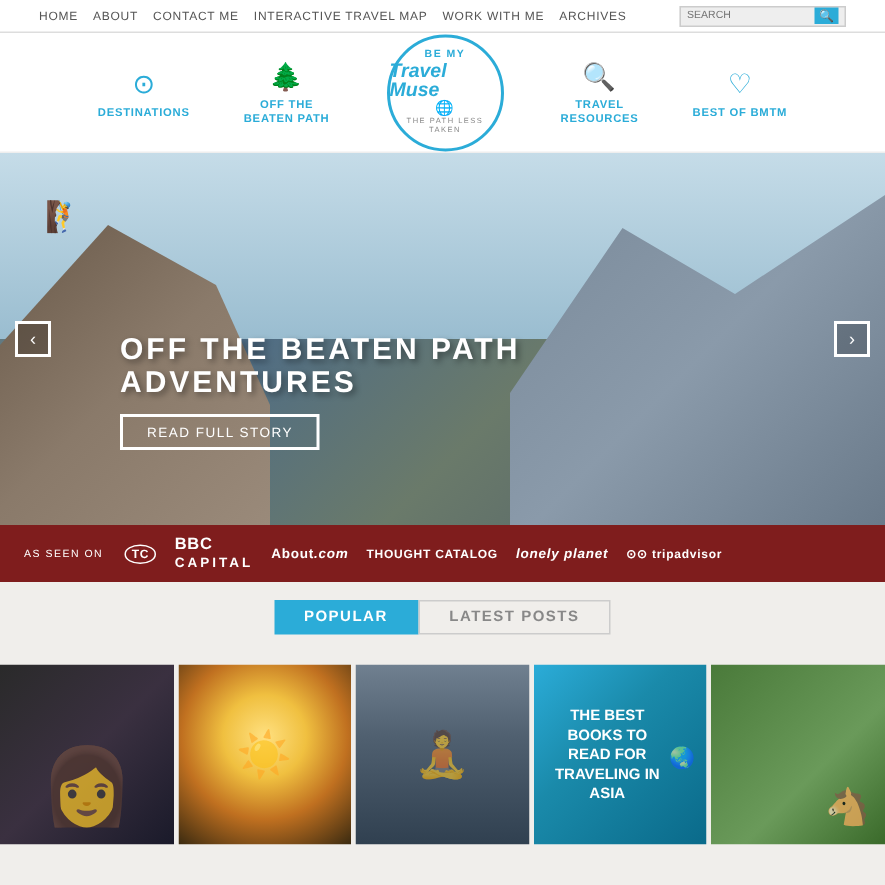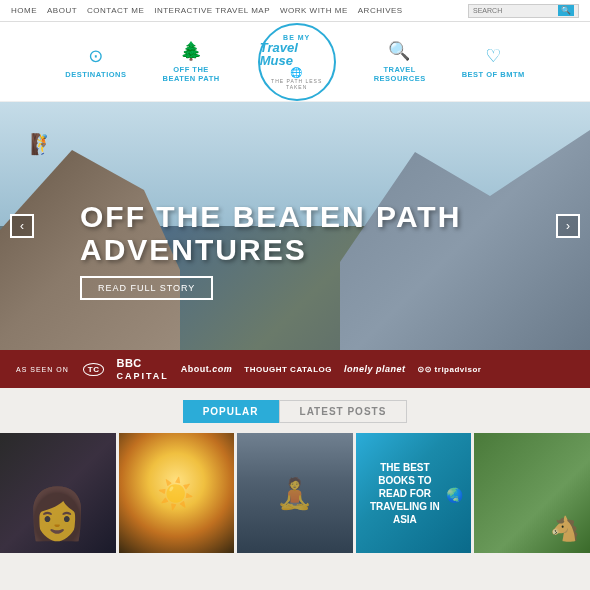--- a/index.html
+++ b/index.html
@@ -4,21 +4,21 @@
   <style>
     * { margin: 0; padding: 0; box-sizing: border-box; }
     body { width: 590px; height: 590px; overflow: hidden; font-family: Arial, sans-serif; background: #f0eeeb; }
 
     
     .top-nav {
       background: #fff;
       display: flex;
       align-items: center;
       justify-content: space-between;
-      padding: 0 11px;
+      padding: 0 26px;
       height: 22px;
       border-bottom: 1px solid #ddd;
     }
     .top-nav-links { display: flex; gap: 10px; }
     .top-nav-links a {
       font-size: 8px;
       color: #555;
       text-decoration: none;
       text-transform: uppercase;
       letter-spacing: 0.5px;
@@ -173,21 +173,21 @@
       background: linear-gradient(135deg, #7a8a9a, #8a9aaa, #6a7a8a);
       clip-path: polygon(0 100%, 0 60%, 30% 10%, 60% 30%, 100% 0, 100% 100%);
     }
     .hero-text {
       position: absolute;
       bottom: 50px;
       left: 80px;
       right: 80px;
     }
     .hero-title {
-      font-size: 30px;
+      font-size: 20px;
       font-weight: 900;
       color: #fff;
       text-transform: uppercase;
       letter-spacing: 2px;
       text-shadow: 2px 2px 4px rgba(0,0,0,0.4);
       line-height: 1.1;
     }
     .hero-btn {
       margin-top: 10px;
       display: inline-block;
@@ -252,21 +252,21 @@
     .brand-logo.thought { font-size: 8px; letter-spacing: 0.5px; }
     .brand-logo.lonely { font-style: italic; font-size: 9px; }
     .brand-logo.tripadvisor { font-size: 8px; }
 
     
     .tabs-row {
       background: #f0eeeb;
       display: flex;
       justify-content: center;
       gap: 0;
-      padding: 12px 0 10px;
+      padding: 12px 0 20px;
     }
     .tab-btn {
       padding: 5px 20px;
       font-size: 10px;
       font-weight: bold;
       text-transform: uppercase;
       letter-spacing: 1px;
       cursor: pointer;
       border: none;
     }

